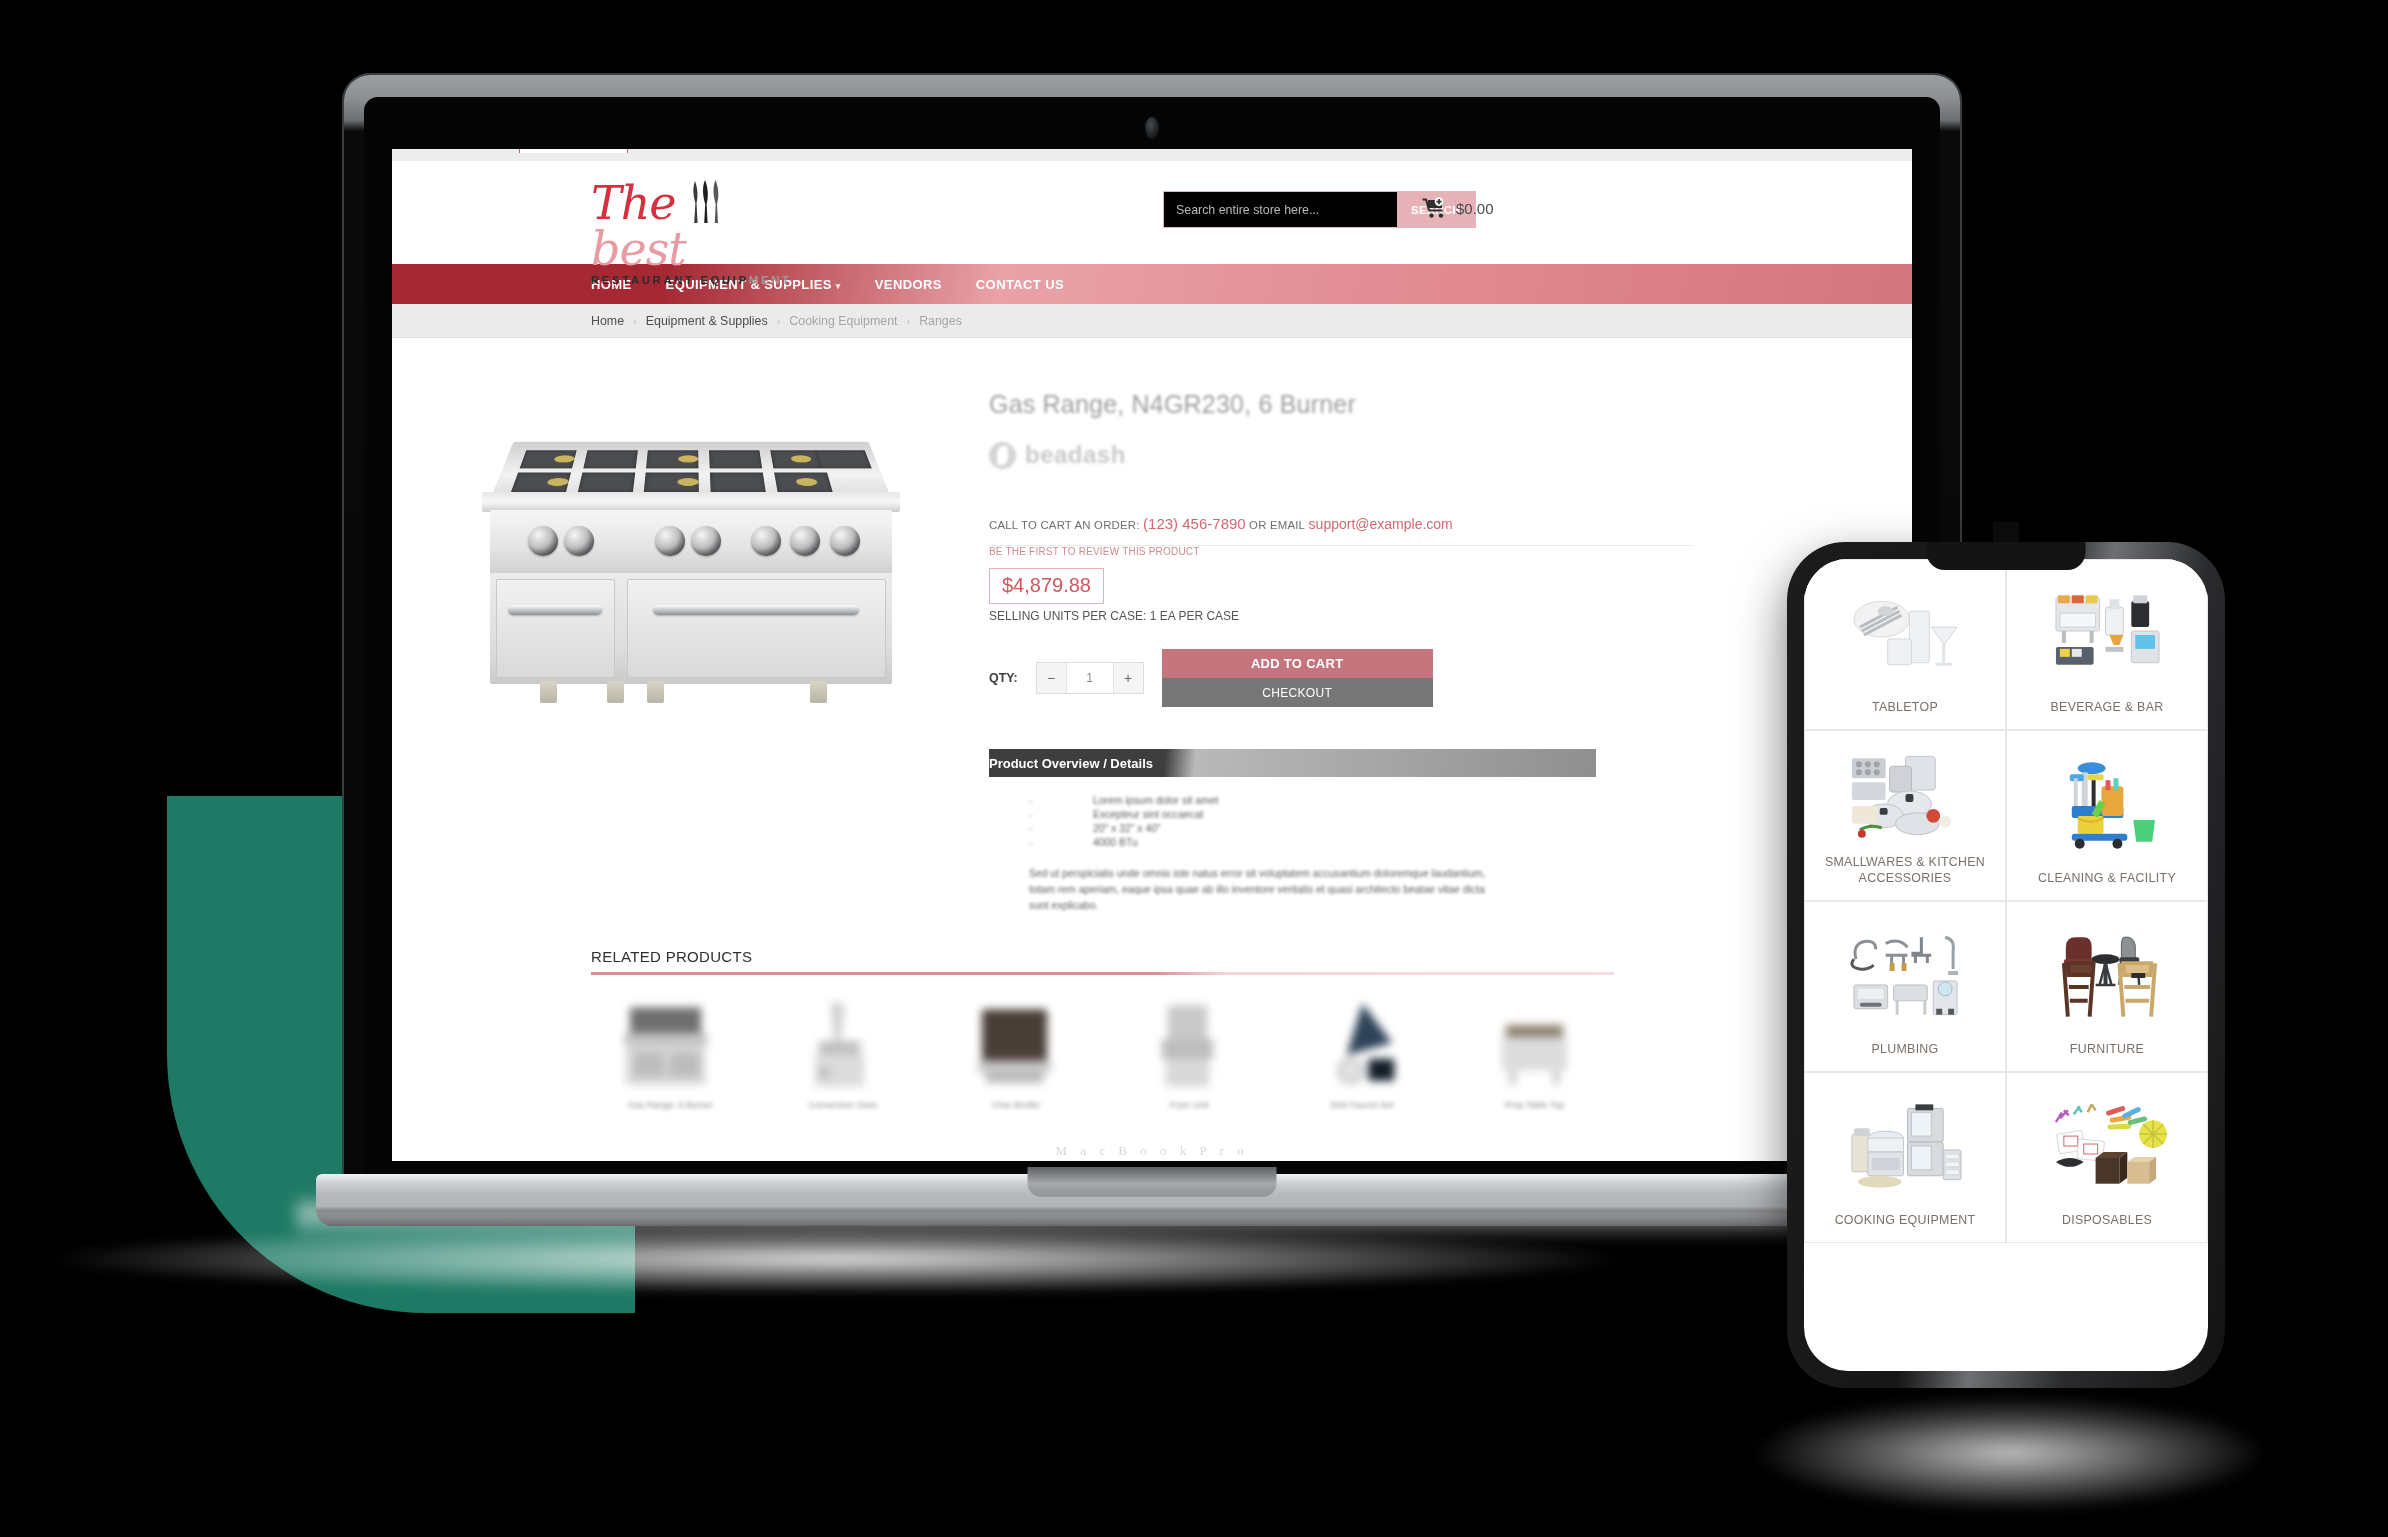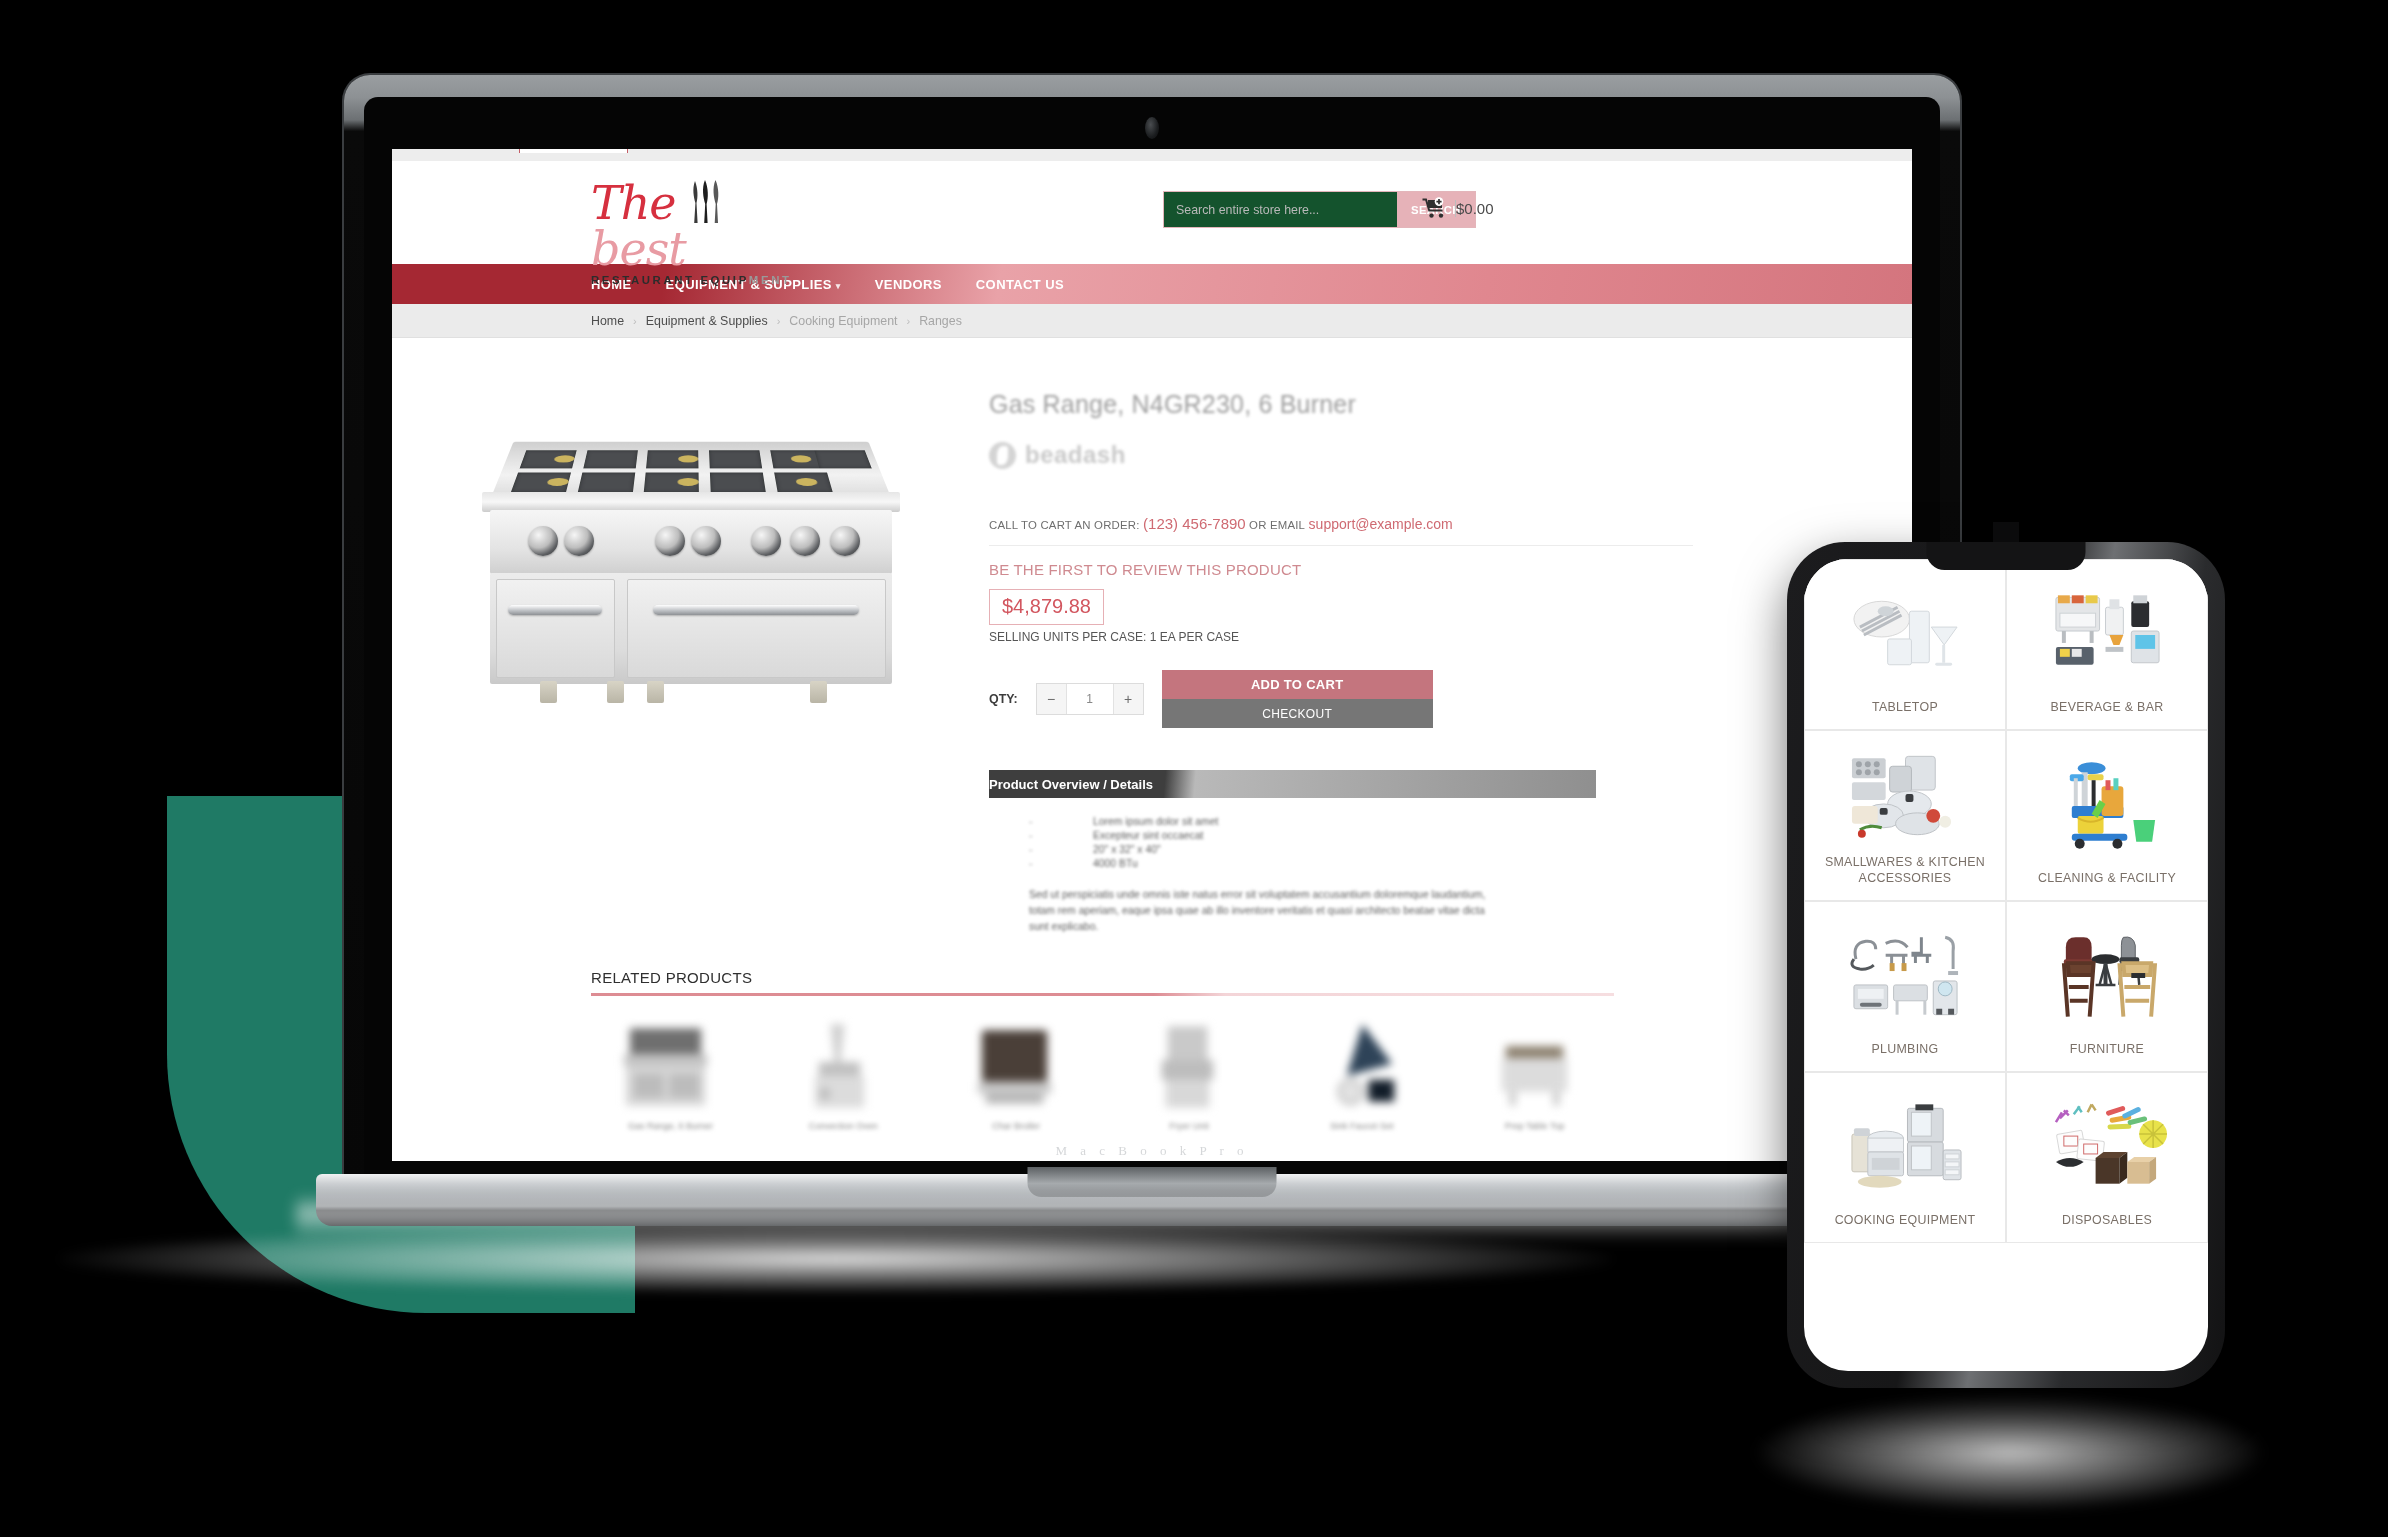--- a/index.html
+++ b/index.html
@@ -89,21 +89,21 @@
   .logo-sub {
     font-size:11.4px; letter-spacing:2.6px; margin-top:2px; font-weight:bold;
     font-family:"Liberation Sans", sans-serif;
   }
   .logo-sub .dark { color:#2c2c2c; }
   .logo-sub .grey { color:#9a9a9a; }
 
   .search-group { position:absolute; left:771px; top:30px; display:flex; align-items:stretch; }
   .search-input {
     width:234px; height:37px; border:1px solid #e3b5ba; border-right:none;
-    padding:0 12px; font-size:12.4px; color:#9e9e9e; background:#14532d; outline:none;
+    padding:0 12px; font-size:12.4px; color:#9e9e9e; background:#000000; outline:none;
     font-family:"Liberation Sans", sans-serif;
   }
   .search-input::placeholder { color:#b9b9b9; }
   .search-btn {
     height:37px; padding:0 14px; border:1px solid #e3b5ba; border-left:none;
     background:#e6b2b8; color:#fff; font-size:11.4px; font-weight:bold;
     letter-spacing:0.3px; cursor:pointer; font-family:"Liberation Sans", sans-serif;
   }
   .cart-wrap { position:absolute; left:1030px; top:36px; display:flex; align-items:center; gap:7px; }
   .cart-total { color:#4a4a4a; font-size:15px; border-left:1px solid #bdbdbd; padding-left:0; }
@@ -195,21 +195,21 @@
     content:""; position:absolute; left:8px; top:4px; width:11px; height:19px;
     background:#fff; border-radius:50% 20% 50% 20%;
   }
   .brand-name { font-size:24px; font-weight:bold; color:#c9c9c9; letter-spacing:0.5px; }
 
   .call-line { font-size:12.4px; color:#6e6e6e; padding-bottom:13px; border-bottom:1px solid #ececec; }
   .call-line .accent { color:#cf6a72; font-size:15px; }
   .call-line .email { color:#cf6a72; font-size:14px; }
   .call-label { font-size:11.4px; letter-spacing:0.2px; }
 
-  .review-link { margin-top:15px; font-size:15px; color:#cf8a90; letter-spacing:0.2px; cursor:pointer; }
+  .review-link { font-size:10px; color:#cf8a90; letter-spacing:0.2px; cursor:pointer; }
   .price-box {
     display:inline-block; margin-top:11px; border:1px solid #e6b0b5;
     padding:5px 12px 6px 12px; color:#d2565f; font-size:20px;
   }
   .units { margin-top:5px; font-size:12px; color:#555; }
 
   .qty-row { display:flex; align-items:center; gap:18px; margin-top:26px; }
   .qty-label { font-size:12.4px; font-weight:bold; color:#3d3d3d; }
   .stepper { display:flex; border:1px solid #dcdcdc; }
   .step-btn {

